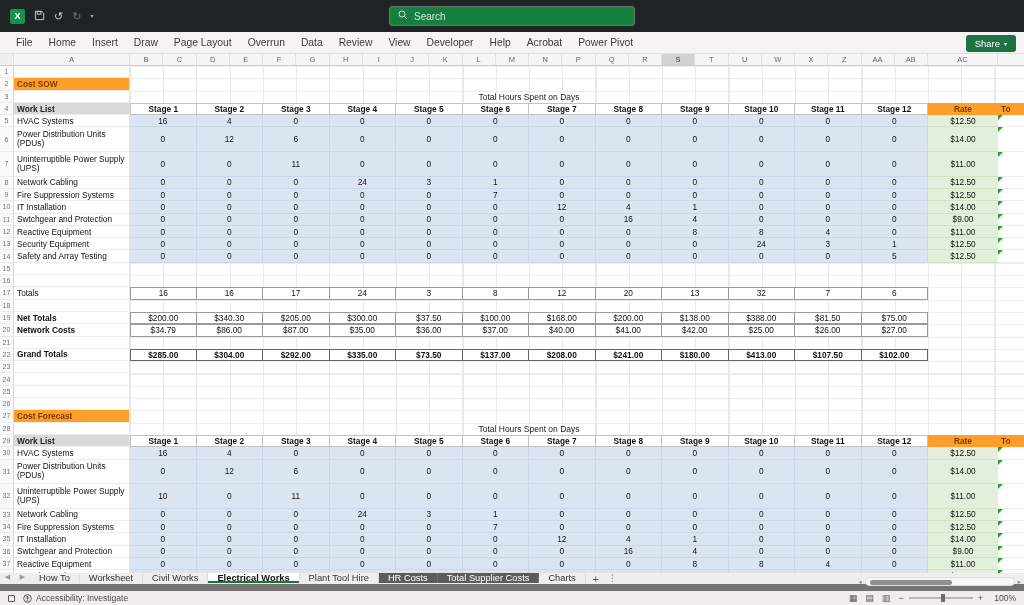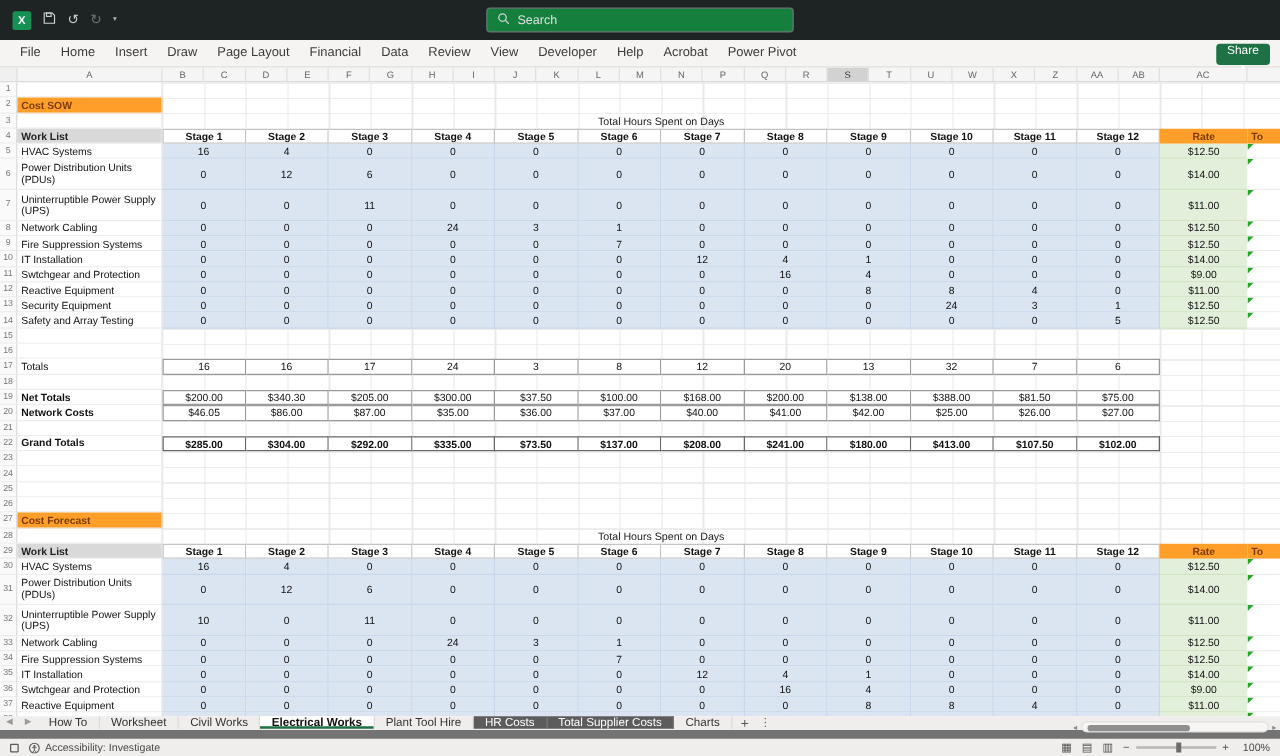--- a/index.html
+++ b/index.html
@@ -27,21 +27,21 @@
     font-size:10px; color:#e3e7e7; }
   .restore-box { width:8px; height:8px; border:1px solid #e3e7e7; }
 
   
   .ribbon { height:22px; background:#f6f4f2; border-bottom:1px solid #e2e0dd;
     display:flex; align-items:center; padding-left:8px; position:relative; }
   .rtab { font-size:10.3px; color:#3a3a3a; padding:0 8px; height:100%;
     display:flex; align-items:center; white-space:nowrap; }
   .share { position:absolute; right:8px; top:2.5px; height:17px; background:#1e7045; color:#fff;
     border:none; border-radius:3px; font-size:9.5px; display:flex; align-items:center; gap:4px;
-    padding:0 9px; font-family:inherit;flex-direction:column; }
+    padding:0 9px; font-family:inherit; }
   .share .sc { font-size:6px; }
 
   
   .colhead { height:12px; display:flex; align-items:stretch; background:#f5f5f5;
     border-bottom:1px solid #cfcfcf; font-size:7.5px; color:#666; }
   .ch { display:flex; align-items:center; justify-content:center; border-right:1px solid #e0e0e0; }
   .ch.corner { flex:0 0 14px; background:#f0f0f0; }
   .ch.sel { background:#d2d2d2; color:#333; }
   .ch.fill { flex:1; border-right:none; }
 
@@ -144,21 +144,21 @@
   </div>
 </div>
 
 <div class="ribbon">
   <div id="ribbonTabs" style="display:flex;height:100%;">
       <span class="rtab">File</span>
       <span class="rtab">Home</span>
       <span class="rtab">Insert</span>
       <span class="rtab">Draw</span>
       <span class="rtab">Page Layout</span>
-      <span class="rtab">Financial</span>
+      <span class="rtab">Overrun</span>
       <span class="rtab">Data</span>
       <span class="rtab">Review</span>
       <span class="rtab">View</span>
       <span class="rtab">Developer</span>
       <span class="rtab">Help</span>
       <span class="rtab">Acrobat</span>
       <span class="rtab">Power Pivot</span>
     </div>
   <button class="share">
     <span>Share</span>
@@ -490,21 +490,21 @@
       <div class="scell box">$138.00</div>
       <div class="scell box">$388.00</div>
       <div class="scell box">$81.50</div>
       <div class="scell box">$75.00</div>
       <div class="rcell"></div>
       <div class="tocell"></div>
     </div>
     <div class="grow">
       <div class="gut">20</div>
       <div class="acell b">Network Costs</div>
-      <div class="scell box">$46.05</div>
+      <div class="scell box">$34.79</div>
       <div class="scell box">$86.00</div>
       <div class="scell box">$87.00</div>
       <div class="scell box">$35.00</div>
       <div class="scell box">$36.00</div>
       <div class="scell box">$37.00</div>
       <div class="scell box">$40.00</div>
       <div class="scell box">$41.00</div>
       <div class="scell box">$42.00</div>
       <div class="scell box">$25.00</div>
       <div class="scell box">$26.00</div>

